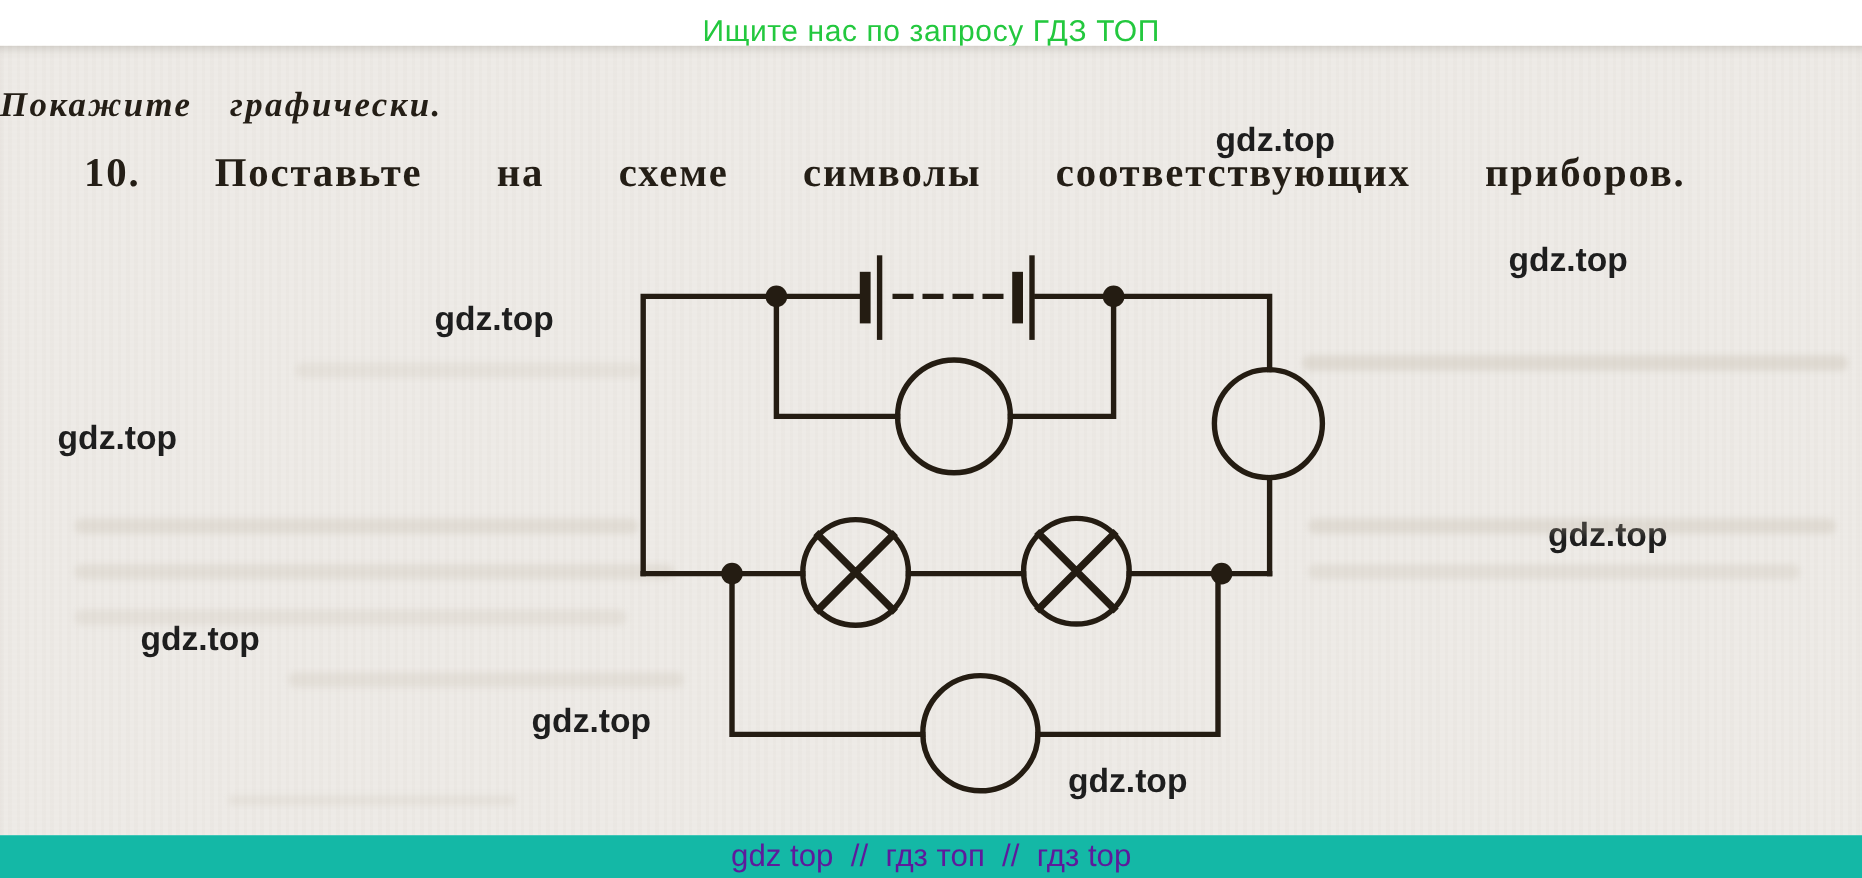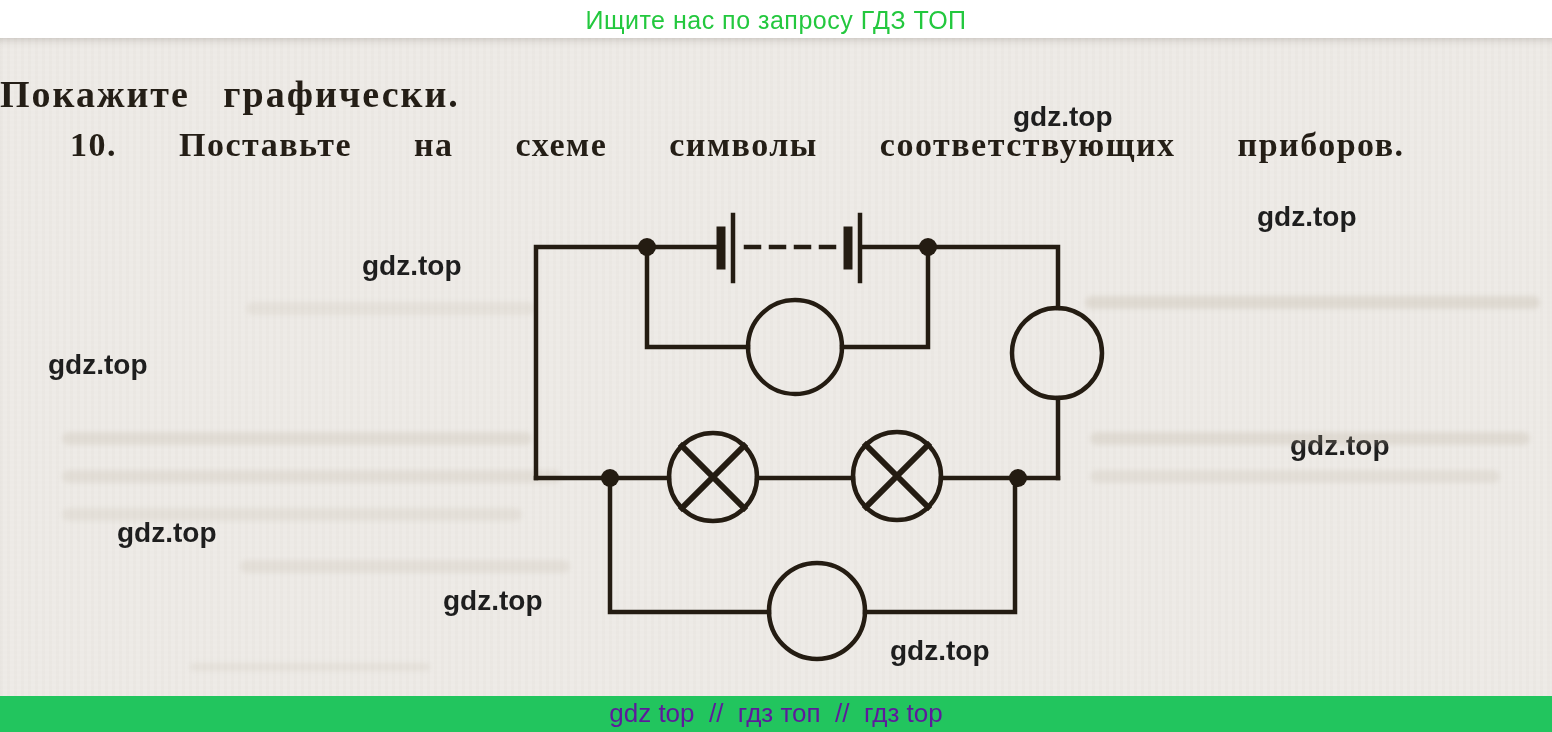--- a/index.html
+++ b/index.html
@@ -5,55 +5,56 @@
   html,body{margin:0;padding:0;}
   body{
     position:relative;
     width:1552px;height:732px;
     overflow:hidden;
     background:#ffffff;
     font-family:"Liberation Sans", sans-serif;
   }
   .banner{
     position:absolute;top:0;left:0;width:100%;height:41px;
-    background:#ffffff;display:flex;align-items:center;justify-content:center;
+    background:#ffffff;display:flex;align-items:flex-end;justify-content:center;
   }
   .banner-text{font-size:25px;font-weight:500;letter-spacing:.5px;}
   .page{
     position:absolute;top:38px;left:0;width:100%;height:658px;
     background:#edeae6;
     background-image:
       repeating-linear-gradient(0deg, rgba(255,255,255,.05) 0 2px, rgba(0,0,0,0) 2px 5px),
       repeating-linear-gradient(90deg, rgba(190,182,170,.06) 0 3px, rgba(0,0,0,0) 3px 7px);
     box-shadow: inset 0 8px 10px -8px rgba(90,80,70,.35);
   }
   .h-section{
     position:absolute;left:55px;top:72px;
     font-family:"Liberation Serif", serif;font-weight:700;
-    font-size:38px;color:#241e16;letter-spacing:2px;word-spacing:22px;
+    font-size:29px;color:#241e16;letter-spacing:2px;word-spacing:22px;
     white-space:nowrap;
+    font-style:italic;
   }
   .h-task{
     position:absolute;left:125px;top:138px;
     font-family:"Liberation Serif", serif;font-weight:700;
     font-size:34px;color:#241e16;letter-spacing:1.5px;word-spacing:52px;
     white-space:nowrap;
   }
   .wm{
     position:absolute;font-size:28px;color:#1e1e1e;
     font-family:"Liberation Sans", sans-serif;white-space:nowrap;font-weight:bold;
   }
   .circuit{position:absolute;top:0;left:0;}
   .ghost{
     position:absolute;height:13px;border-radius:7px;
     background:#b7ac99;filter:blur(2.5px);
   }
   .footer{
     position:absolute;bottom:0;left:0;width:100%;height:36px;
-    background:#22c55e;display:flex;align-items:flex-start;justify-content:center;
+    background:#14b8a6;display:flex;align-items:flex-start;justify-content:center;
   }
   .footer-text{font-size:26px;font-weight:500;white-space:pre;line-height:34px;}
 </style>
 </head>
 <body>
 
 <div class="banner">
   <span class="banner-text" style="color: rgb(35, 200, 62);">Ищите нас по запросу ГДЗ ТОП</span>
 </div>
 

